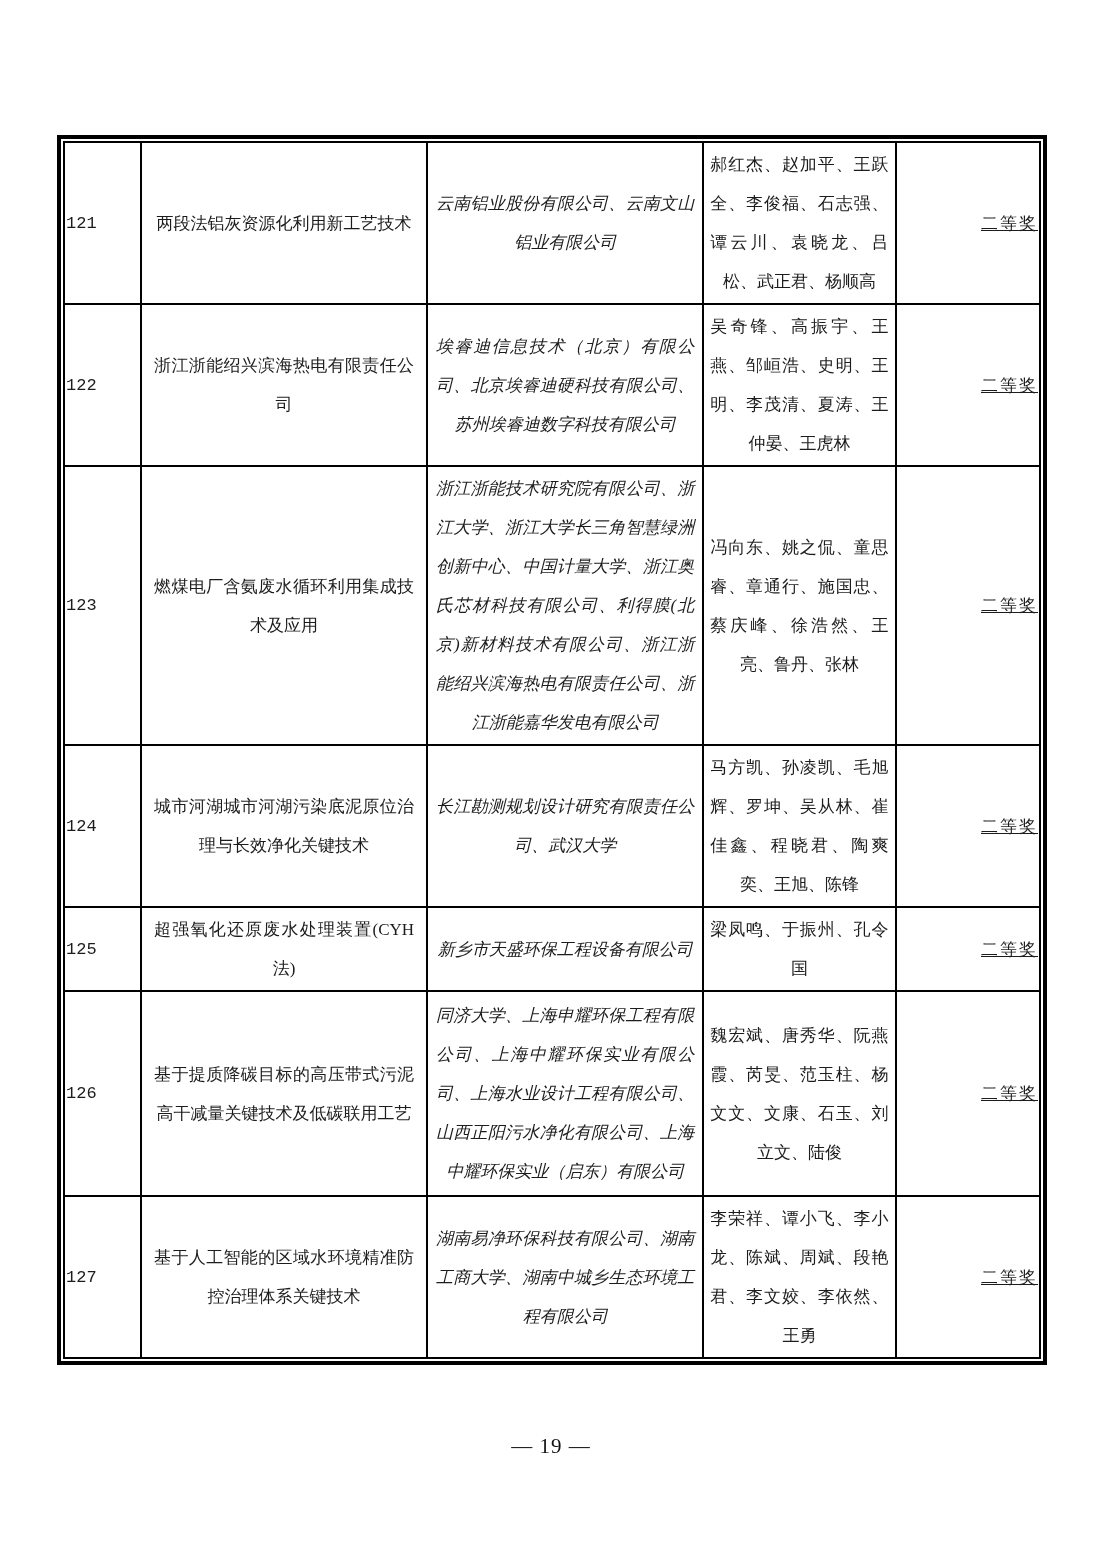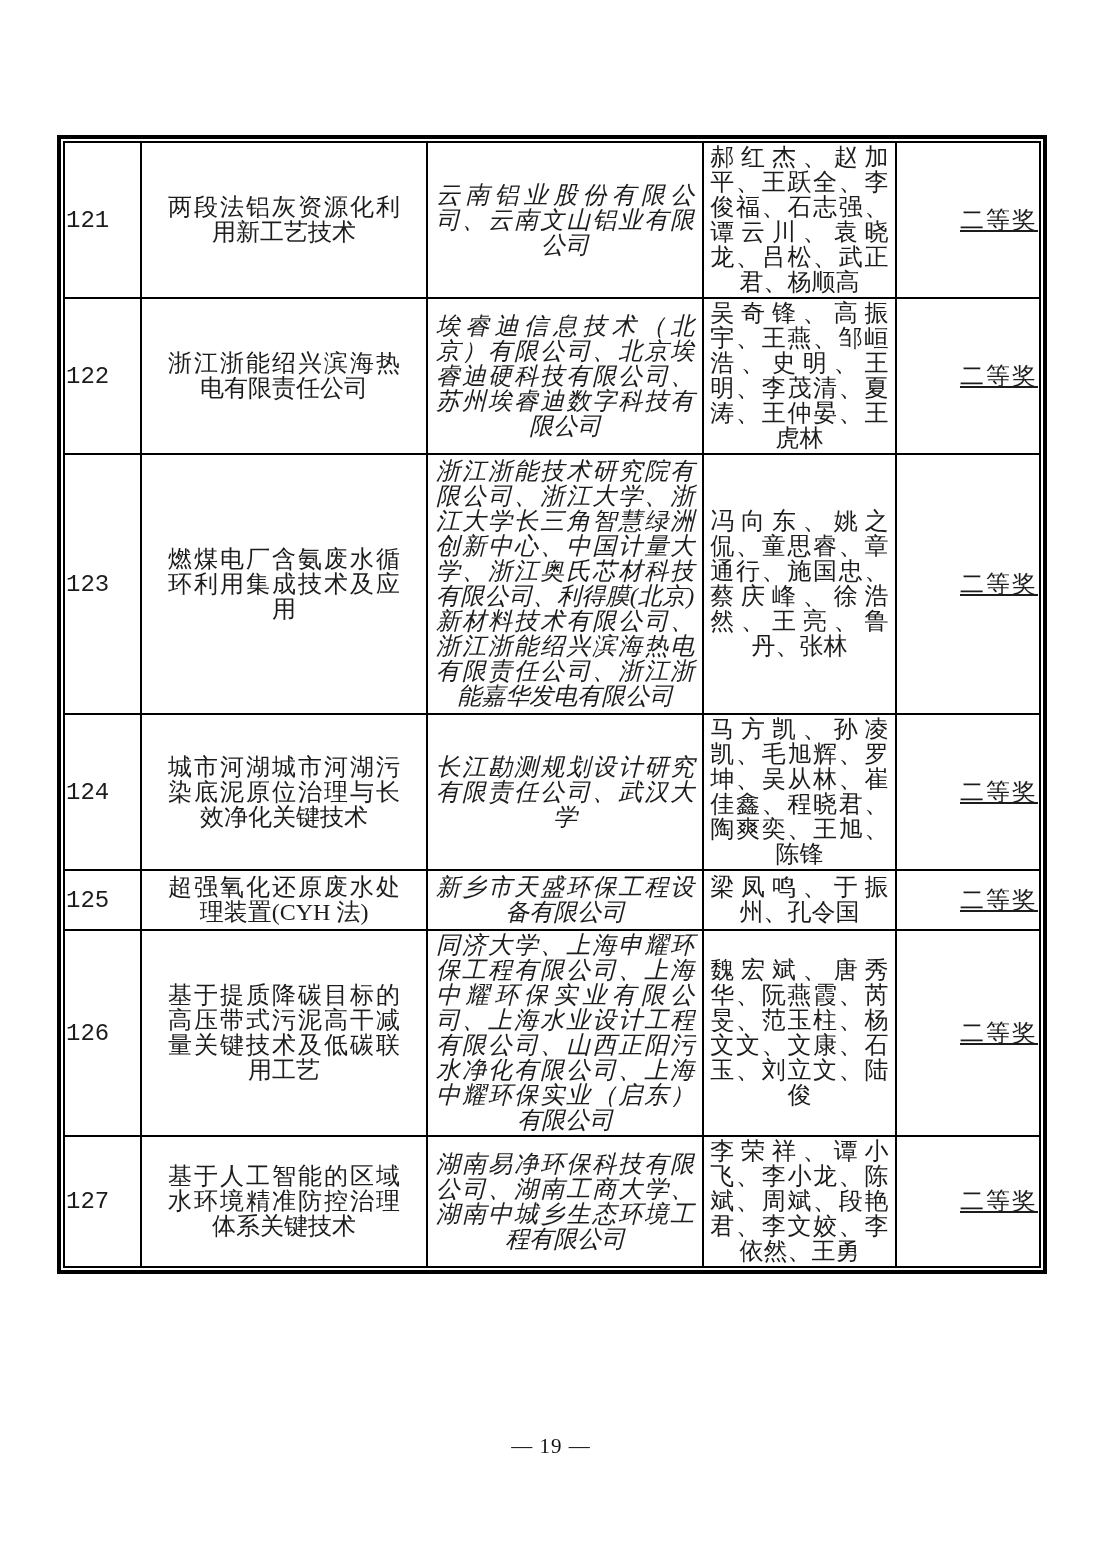--- a/index.html
+++ b/index.html
@@ -30,38 +30,38 @@
     background: #fff;
   }
   table.awards {
     width: 100%;
     border-collapse: collapse;
     table-layout: fixed;
   }
   table.awards td {
     border: 2px solid #000;
     vertical-align: middle;
-    font-size: 24px;
-    line-height: 25px;
+    font-size: 17px;
+    line-height: 39px;
     word-break: break-all;
     overflow: hidden;
   }
   col.c-no     { width: 7.9%; }
   col.c-proj   { width: 29.3%; }
   col.c-org    { width: 28.3%; }
   col.c-people { width: 19.7%; }
   col.c-award  { width: 14.8%; }
 
   td.cell-no {
     text-align: left;
     font-size: 22px;
     font-family: Liberation Mono, monospace;
   }
   td.cell-project {
-    padding: 2px 26px;
+    padding: 2px 12px;
     text-align: justify;
     text-align-last: center;
   }
   td.cell-org {
     padding: 2px 8px;
     text-align: justify;
     text-align-last: center;
     font-style: italic;
   }
   td.cell-people {

